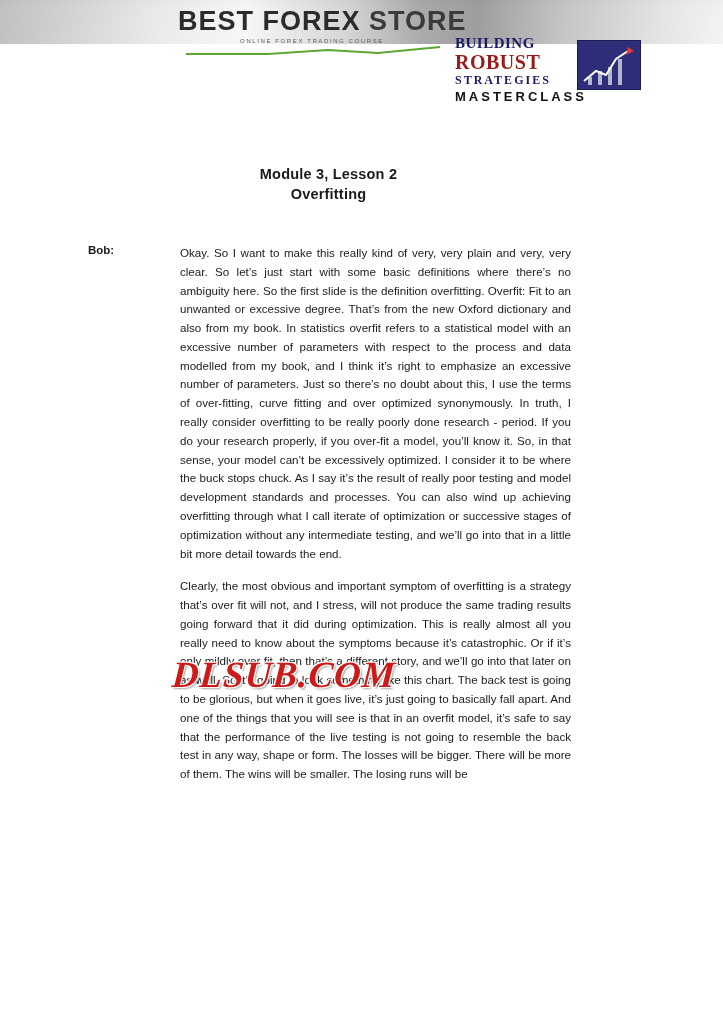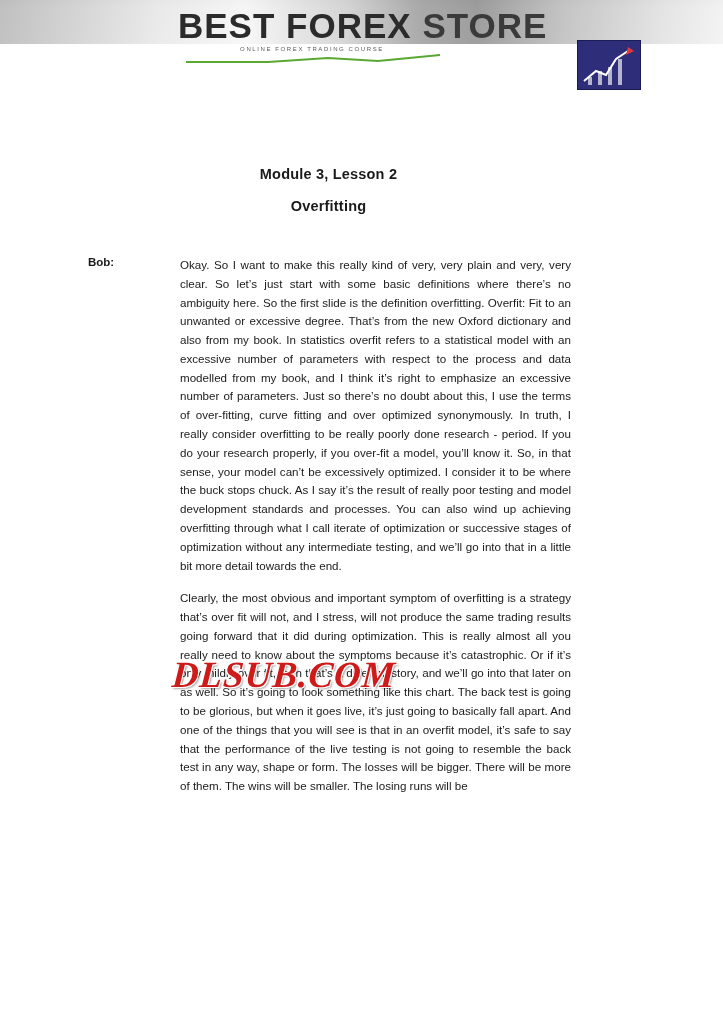--- a/index.html
+++ b/index.html
@@ -37,21 +37,21 @@
   .logo-bfs {
     position: absolute;
     left: 178px;
     top: 8px;
     width: 268px;
     text-align: center;
   }
   .logo-bfs .bfs-main {
     font-family: "Liberation Sans", sans-serif;
     font-weight: bold;
-    font-size: 35px;
+    font-size: 27px;
     letter-spacing: 1px;
     color: #2b2b2b;
     line-height: 1;
     white-space: nowrap;
   }
   .logo-bfs .bfs-main .store {
     color: #3a3a3a;
   }
   .logo-bfs .bfs-sub {
     font-size: 6px;
@@ -139,21 +139,21 @@
   .title-line1 {
     font-size: 14.5px;
     font-weight: bold;
     color: #1a1a1a;
     letter-spacing: 0.2px;
   }
   .title-line2 {
     font-size: 14.5px;
     font-weight: bold;
     color: #1a1a1a;
-    margin-top: 16px;
+    margin-top: 4px;
     letter-spacing: 0.2px;
   }
 
   .transcript {
     position: relative;
     margin-top: 42px;
     padding-left: 44px;
     padding-right: 86px;
   }
   .speaker {
@@ -225,20 +225,26 @@
     </div>
     <div class="bfs-sub">ONLINE FOREX TRADING COURSE</div>
     <div class="bfs-line">
       <svg width="268" height="10" viewBox="0 0 268 10">
         <polyline points="8,8 90,8 150,4 200,7 262,1" fill="none" stroke="#5aa832" stroke-width="2"></polyline>
       </svg>
     </div>
   </div>
 
 
+  <div class="masterclass">
+    <div class="mc-building">BUILDING</div>
+    <div class="mc-robust">ROBUST</div>
+    <div class="mc-strategies">STRATEGIES</div>
+    <div class="mc-master">MASTERCLASS</div>
+  </div>
 
   <div class="mc-chart">
     <svg width="62" height="48" viewBox="0 0 62 48">
       <polyline points="6,40 18,30 28,34 38,18 50,10" fill="none" stroke="#ffffff" stroke-width="2"></polyline>
       <polygon points="50,6 56,10 48,14" fill="#e03a3a"></polygon>
       <rect x="10" y="36" width="4" height="8" fill="#ffffff" opacity="0.65"></rect>
       <rect x="20" y="30" width="4" height="14" fill="#ffffff" opacity="0.65"></rect>
       <rect x="30" y="26" width="4" height="18" fill="#ffffff" opacity="0.65"></rect>
       <rect x="40" y="18" width="4" height="26" fill="#ffffff" opacity="0.65"></rect>
     </svg>

